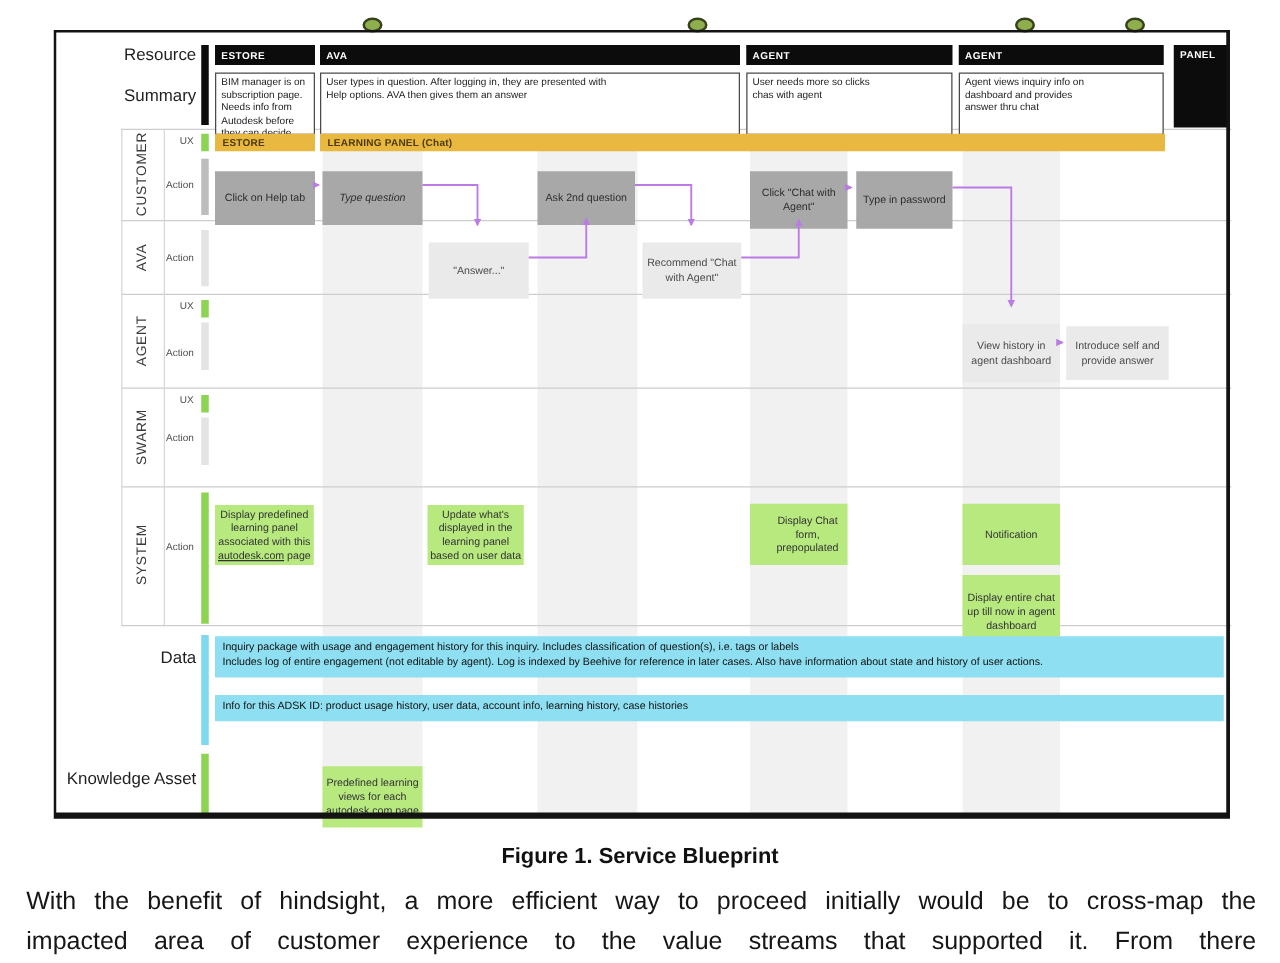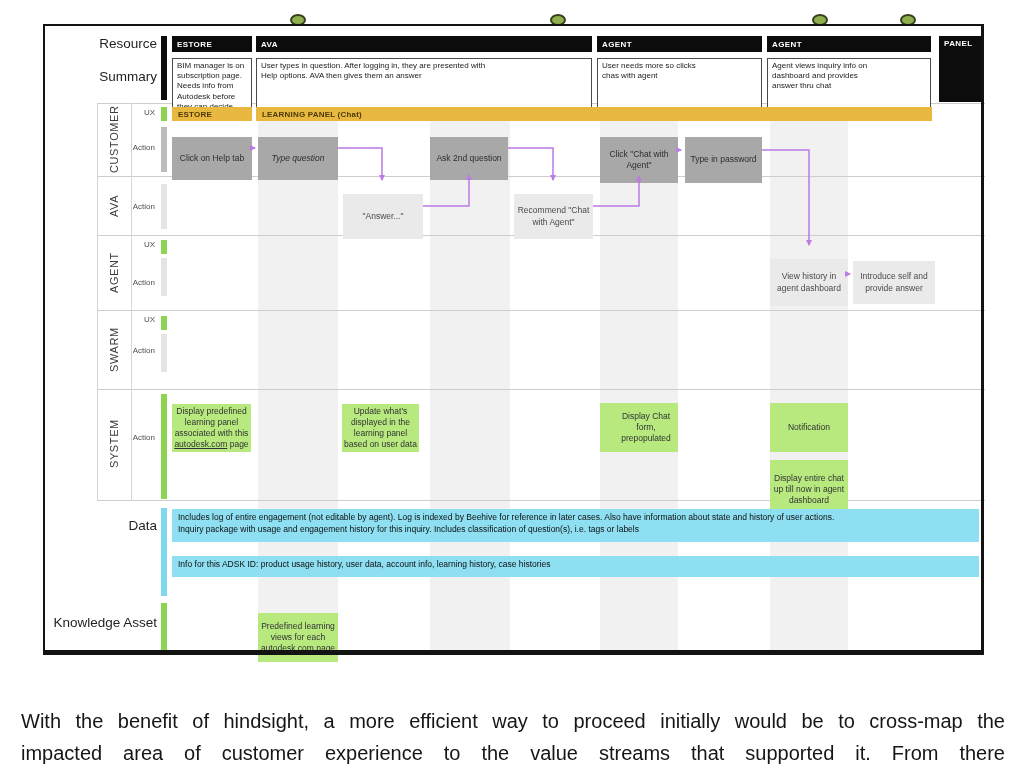--- a/index.html
+++ b/index.html
@@ -139,22 +139,22 @@
       <span class="u">autodesk.com</span>
       <span>page</span></span>
     </div>
     <div class="box greenb" style="left:342px;top:394px;width:77px;height:48px;">Update what's displayed in the learning panel based on user data</div>
     <div class="box greenb" style="left:600px;top:393px;width:78px;height:49px;padding-left:16px;">Display Chat form, prepopulated</div>
     <div class="box greenb" style="left:770px;top:393px;width:78px;height:49px;">Notification</div>
     <div class="box greenb" style="left:770px;top:450px;width:78px;height:59px;">Display entire chat up till now in agent dashboard</div>
 
     <div class="rowlab" style="top:518px;">Data</div>
     <div class="datarow" style="top:509px;height:33px;">
+      <div>Inquiry package with usage and engagement history for this inquiry. Includes classification of question(s), i.e. tags or labels</div>
       <div>Includes log of entire engagement (not editable by agent). Log is indexed by Beehive for reference in later cases. Also have information about state and history of user actions.</div>
-      <div>Inquiry package with usage and engagement history for this inquiry. Includes classification of question(s), i.e. tags or labels</div>
     </div>
     <div class="datarow" style="top:556px;height:21px;">Info for this ADSK ID: product usage history, user data, account info, learning history, case histories</div>
 
     <div class="rowlab" style="top:615px;">Knowledge Asset</div>
     <div class="box greenb" style="left:258px;top:603px;width:80px;height:49px;">
       <span><span>Predefined learning views for each</span>
       <span class="u">autodesk.com</span>
       <span>page</span></span>
     </div>
 
@@ -172,16 +172,17 @@
         <path d="M593,206 L639,206 L639,176" marker-end="url(#ah)"></path>
         <path d="M678,150 L681,150" marker-end="url(#ah)"></path>
         <path d="M762,150 L809,150 L809,245" marker-end="url(#ah)"></path>
         <path d="M848,274 L850,274" marker-end="url(#ah)"></path>
       </g>
     </svg>
 
     <div class="fig-border"></div>
   </div>
 
+  <div class="caption">Figure 1. Service Blueprint</div>
   <div class="bodyline" style="top:706px;">With the benefit of hindsight, a more efficient way to proceed initially would be to cross-map the</div>
   <div class="bodyline" style="top:738px;">impacted area of customer experience to the value streams that supported it. From there</div>
 
 </div>
 
 </body></html>

